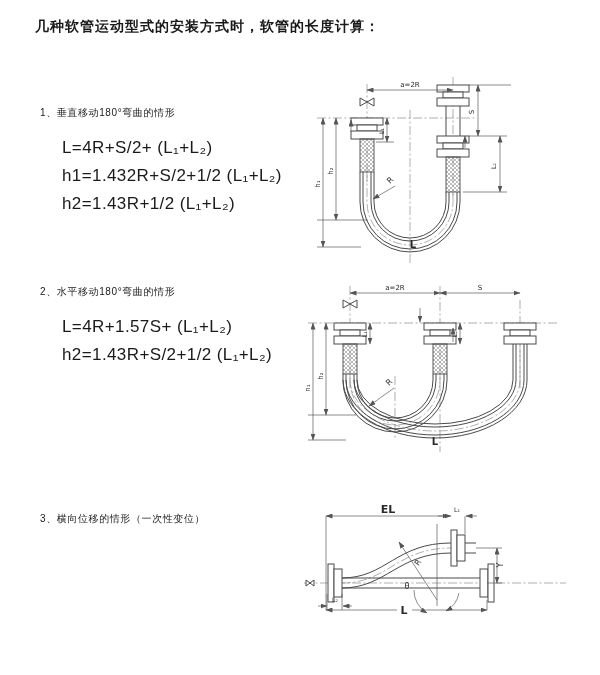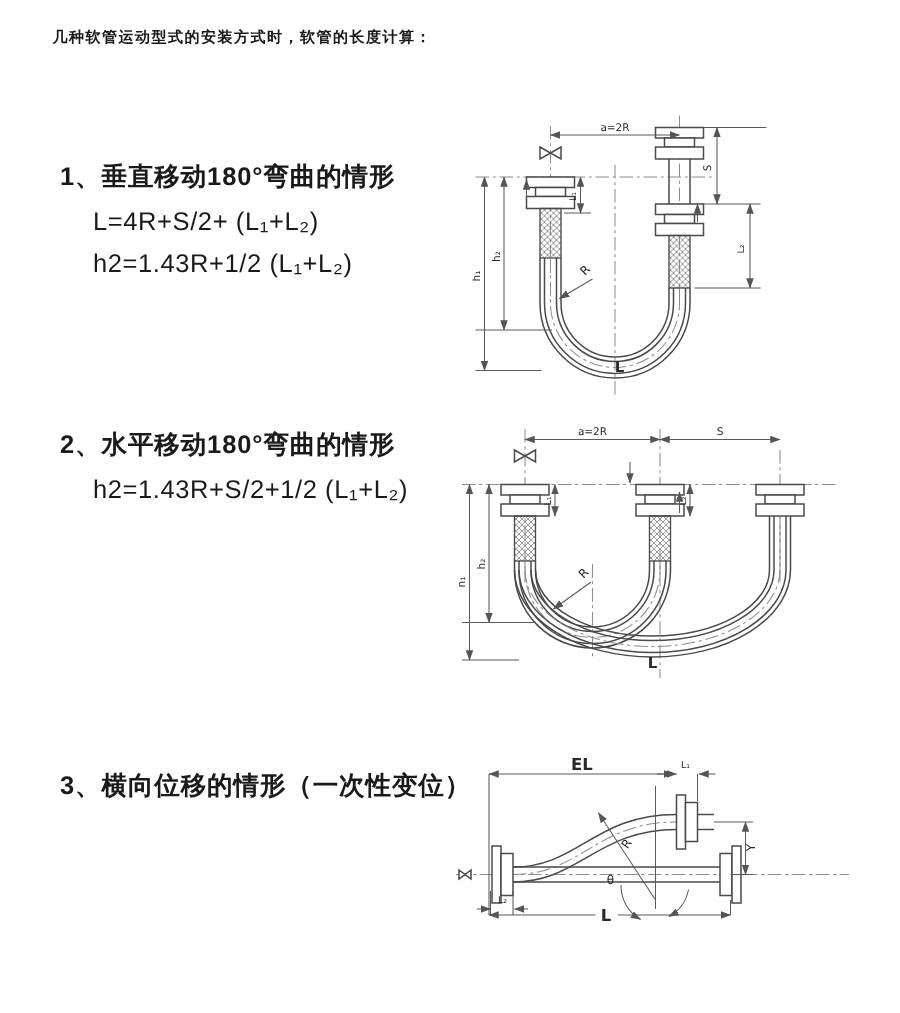--- a/index.html
+++ b/index.html
@@ -4,27 +4,27 @@
 <style>
   html,body{margin:0;padding:0;}
   body{
     width:600px;height:675px;position:relative;overflow:hidden;
     background:#ffffff;
     font-family:"Liberation Sans","DejaVu Sans",sans-serif;
     color:#1a1a1a;
   }
   .page-title{
     position:absolute;left:35px;top:18px;
-    font-size:10px;font-weight:600;letter-spacing:1px;
+    font-size:14px;font-weight:600;letter-spacing:1px;
   }
   .sec{position:absolute;left:40px;}
   #sec1{top:106px}
   #sec2{top:285px}
   #sec3{top:512px}
-  .sec-heading{font-size:17px;font-weight:700;letter-spacing:0.6px;height:24px;}
+  .sec-heading{font-size:10px;font-weight:400;letter-spacing:0.6px;height:24px;}
   .sec-formulas{padding-left:22px;margin-top:4px;}
   .formula{font-size:17px;font-weight:500;letter-spacing:0.4px;height:28px;line-height:28px;white-space:pre;}
   .diag{position:absolute;}
   #d1{left:315px;top:72px;}
   #d2{left:306px;top:280px;}
   #d3{left:296px;top:494px;}
   
   .w{stroke:#4a4a4a;stroke-width:1;fill:none}
   .t{stroke:#5a5a5a;stroke-width:0.7;fill:none}
   .cl{stroke:#8d8d8d;stroke-width:0.7;fill:none;stroke-dasharray:9 2.5 2 2.5}
@@ -40,27 +40,29 @@
 </style>
 </head>
 <body>
 
 <div class="page-title">几种软管运动型式的安装方式时，软管的长度计算：</div>
 
 <div class="sec" id="sec1">
   <div class="sec-heading">1、垂直移动180°弯曲的情形</div>
   <div class="sec-formulas">
     <div class="formula">L=4R+S/2+ (L₁+L₂)</div>
+    <div class="formula">h1=1.432R+S/2+1/2 (L₁+L₂)</div>
     <div class="formula">h2=1.43R+1/2 (L₁+L₂)</div>
   </div>
 </div>
 
 <div class="sec" id="sec2">
   <div class="sec-heading">2、水平移动180°弯曲的情形</div>
   <div class="sec-formulas">
+    <div class="formula">L=4R+1.57S+ (L₁+L₂)</div>
     <div class="formula">h2=1.43R+S/2+1/2 (L₁+L₂)</div>
   </div>
 </div>
 
 <div class="sec" id="sec3">
   <div class="sec-heading">3、横向位移的情形（一次性变位）</div>
   <div class="sec-formulas">
   </div>
 </div>
 

